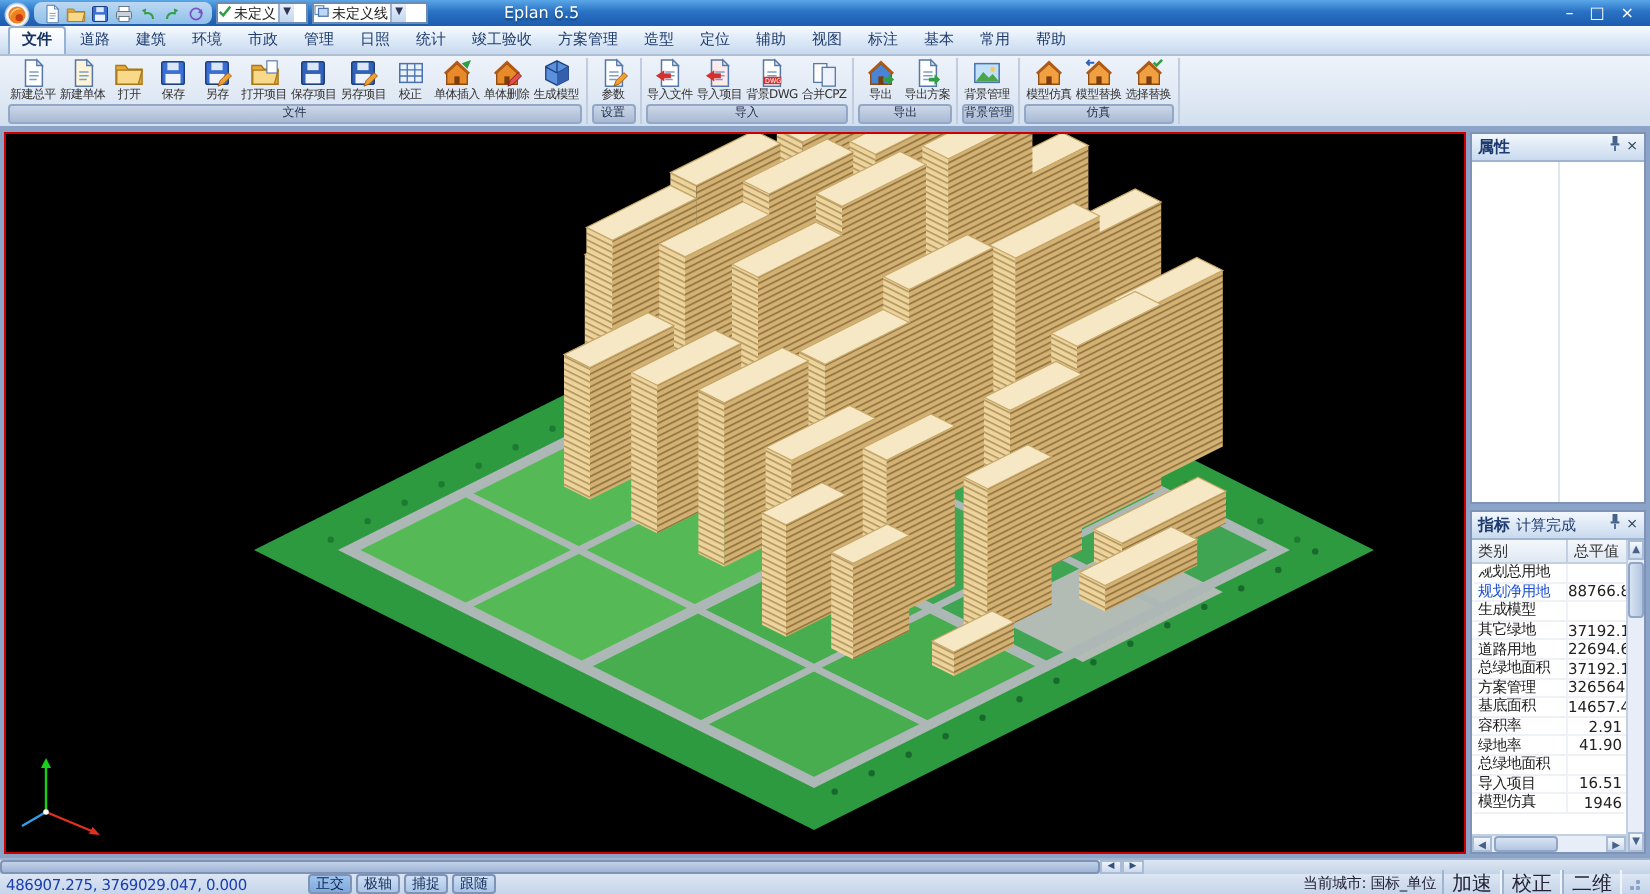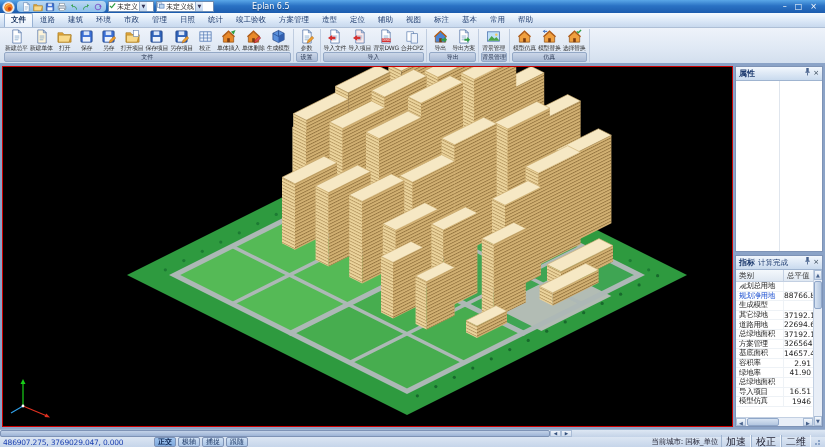--- a/index.html
+++ b/index.html
@@ -75,21 +75,21 @@
   .tab{font-size:7.5px;color:#223;padding:0 8px;height:11px;line-height:11px;background:linear-gradient(#e9f0f9,#cdd9ea);border:1px solid #93a8c6;border-bottom:none;clip-path:polygon(6px 0,100% 0,calc(100% - 4px) 100%,0 100%);white-space:nowrap;}
   .tab.active{background:#f8fafd;font-weight:bold;color:#000;}
 
   #hscroll{height:7px;flex:none;background:linear-gradient(#dde7f3,#c4d3e8);border-top:1px solid #9fb4d0;display:flex;align-items:stretch;}
   #hthumb-main{width:548px;background:linear-gradient(#c3d2e8,#9db4d6);border:1px solid #7e93b6;border-radius:2px;margin:0;}
   .harr{width:9px;font-size:4.5px;color:#34507c;text-align:center;line-height:6px;background:linear-gradient(#eef3fa,#ccd9ec);border:1px solid #a9bcd6;}
 
   #statusbar{height:10px;flex:none;background:linear-gradient(#dce6f3,#c6d5ea);display:flex;align-items:center;padding:0 3px;gap:3px;font-size:7.5px;}
   #coords{color:#1a3fb0;width:148px;flex:none;white-space:nowrap;letter-spacing:-0.2px;}
   .toggle{background:linear-gradient(#cfe0f4,#a9c4e6);border:1px solid #7e93b6;border-radius:2px;color:#15305e;font-size:7px;line-height:8px;padding:0 3px;white-space:nowrap;}
-  .toggle.active{background:linear-gradient(#9ec2ec,#7fa9dd);color:#0a2350;font-weight:bold;}
+  .toggle.active{background:linear-gradient(#9ec2ec,#7fa9dd);color:#0a2350;}
   #sb-spacer{flex:1;}
   #city{color:#223;white-space:nowrap;letter-spacing:-0.2px;}
   .sbtn{border-left:1px solid #9fb4d0;border-right:1px solid #f0f5fb;padding:0 4px;color:#223;font-size:10px;white-space:nowrap;}
   #grip{width:8px;height:8px;flex:none;background:
     radial-gradient(circle at 2px 6px,#8ba3c7 1px,transparent 1.2px),
     radial-gradient(circle at 5px 6px,#8ba3c7 1px,transparent 1.2px),
     radial-gradient(circle at 5px 3px,#8ba3c7 1px,transparent 1.2px);}
 </style>
 </head>
 <body>

